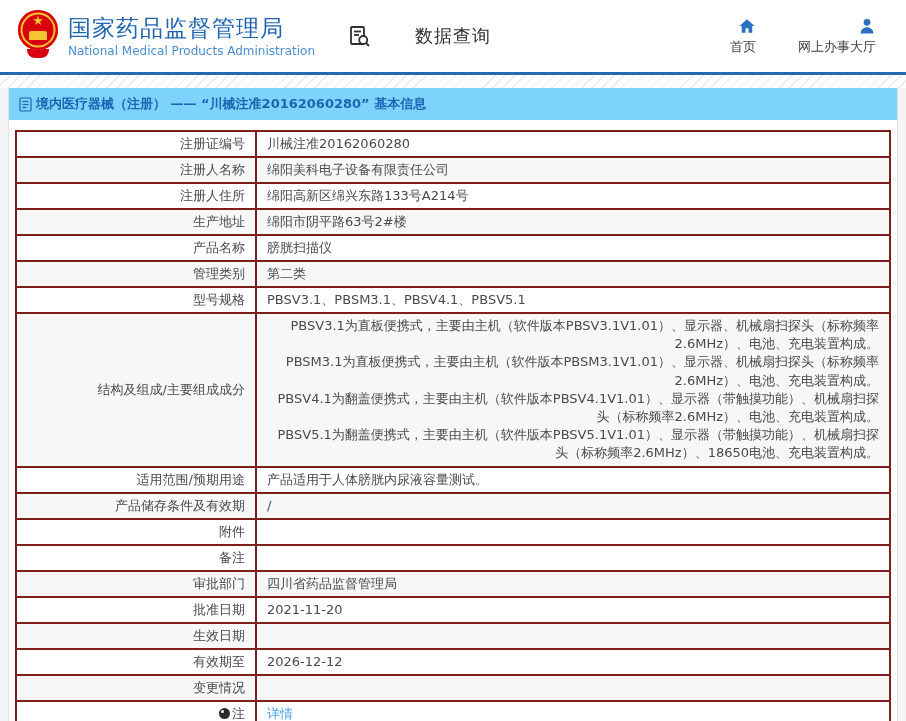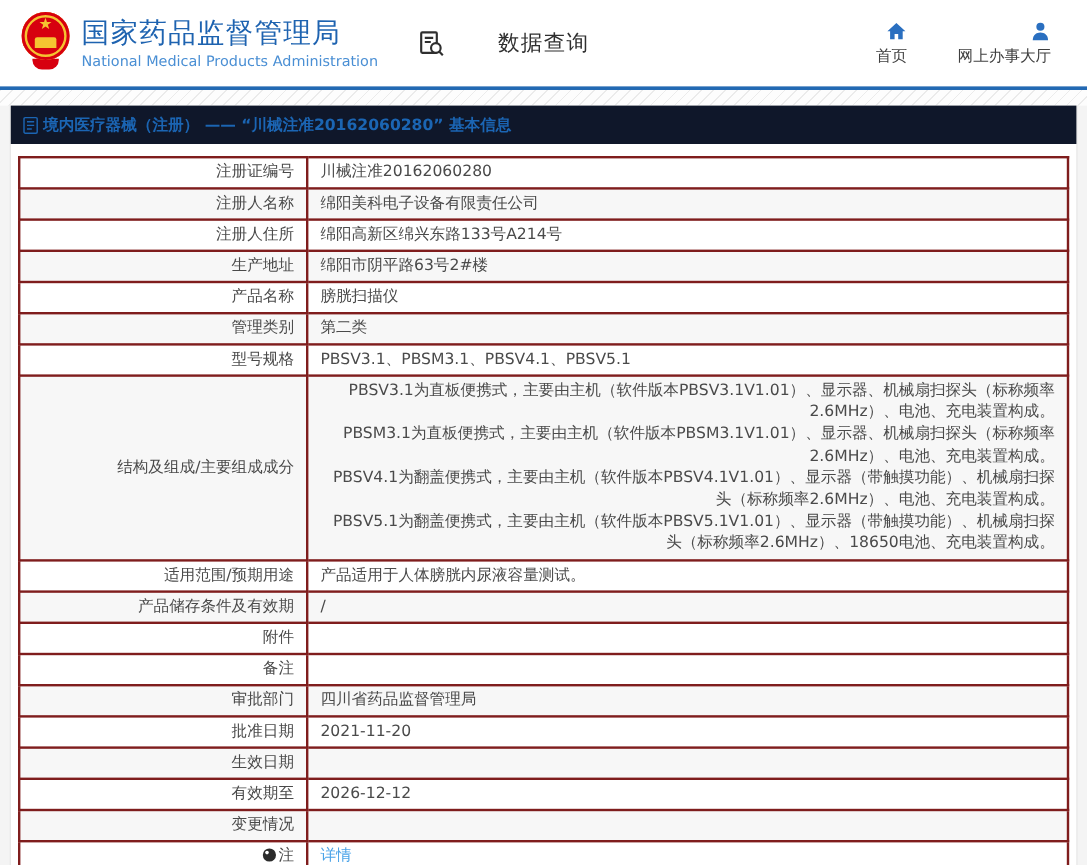--- a/index.html
+++ b/index.html
@@ -63,21 +63,21 @@
     height:13px; background-color:#fdfdfd;
     background-image:repeating-linear-gradient(135deg, rgba(0,0,0,0.07) 0 1px, transparent 1px 7px);
   }
   
   .content {
     margin:0 8px; background:#fff;
     border:1px solid #e3e3e3; border-top:none;
     min-height:618px;
   }
   .breadcrumb {
-    height:32px; background:#0f172a;
+    height:32px; background:#7dd3fc;
     display:flex; align-items:center; padding-left:10px;
     color:#1b65b3; font-size:13px; font-weight:bold;
   }
   .bc-icon { width:13px; height:15px; margin-right:4px; flex:0 0 auto; }
   
   .table-wrap { padding:10px 6px 6px 6px; }
   table.info {
     width:100%; border-collapse:collapse;
     font-size:13px; color:#4a4a4a;
   }

